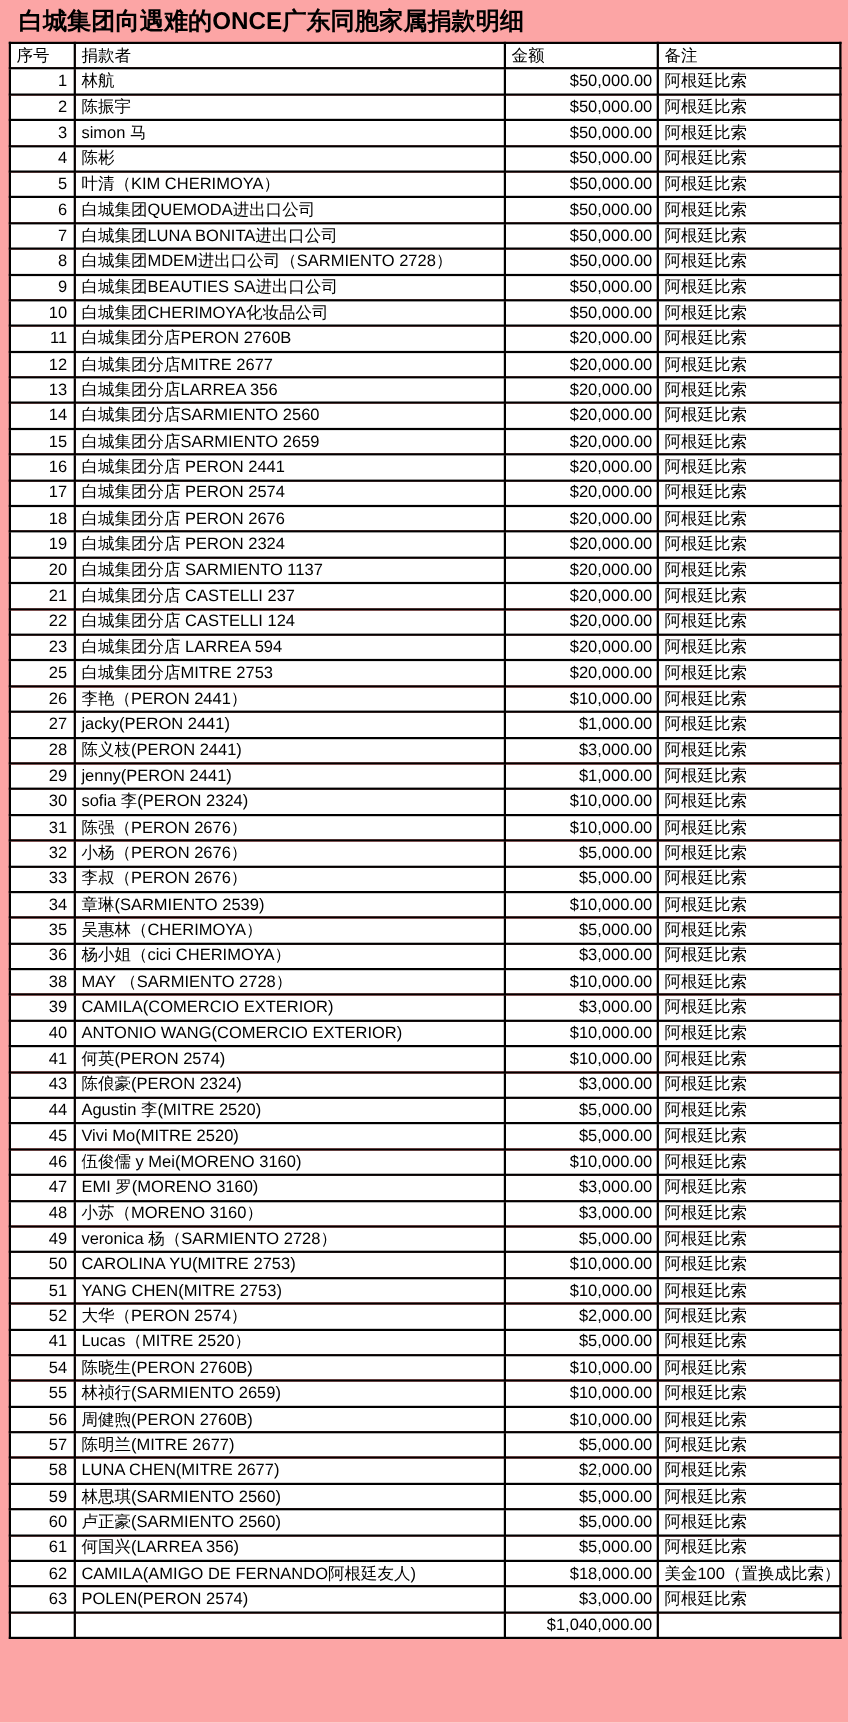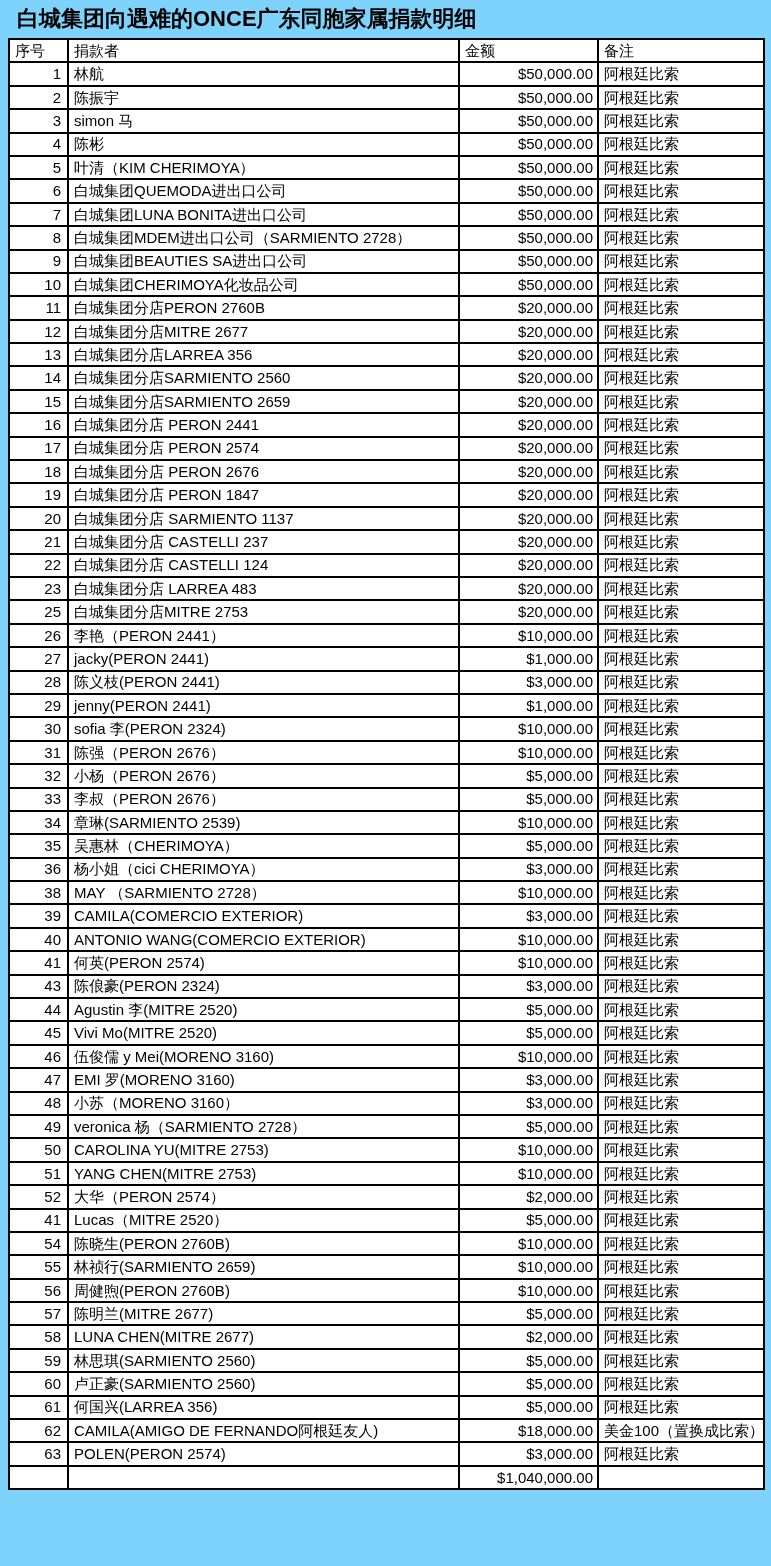--- a/index.html
+++ b/index.html
@@ -8,21 +8,21 @@
     background: #ffffff;
     width: 771px;
     height: 1566px;
     font-family: "Liberation Sans", "DejaVu Sans", sans-serif;
     color: #000;
     overflow: hidden;
   }
   .page {
     width: 771px;
     height: 1566px;
-    background: #7dd3fc;
+    background: #fca5a5;
     box-sizing: border-box;
   }
   .title {
     font-size: 22px;
     font-weight: bold;
     margin: 0;
     padding: 6px 0 0 17px;
     height: 32px;
     line-height: 26px;
     white-space: nowrap;
@@ -180,21 +180,21 @@
           <td>阿根廷比索</td>
         </tr>
         <tr>
           <td class="num">18</td>
           <td>白城集团分店 PERON 2676</td>
           <td class="amount">$20,000.00</td>
           <td>阿根廷比索</td>
         </tr>
         <tr>
           <td class="num">19</td>
-          <td>白城集团分店 PERON 1847</td>
+          <td>白城集团分店 PERON 2324</td>
           <td class="amount">$20,000.00</td>
           <td>阿根廷比索</td>
         </tr>
         <tr>
           <td class="num">20</td>
           <td>白城集团分店 SARMIENTO 1137</td>
           <td class="amount">$20,000.00</td>
           <td>阿根廷比索</td>
         </tr>
         <tr>
@@ -204,21 +204,21 @@
           <td>阿根廷比索</td>
         </tr>
         <tr>
           <td class="num">22</td>
           <td>白城集团分店 CASTELLI 124</td>
           <td class="amount">$20,000.00</td>
           <td>阿根廷比索</td>
         </tr>
         <tr>
           <td class="num">23</td>
-          <td>白城集团分店 LARREA 483</td>
+          <td>白城集团分店 LARREA 594</td>
           <td class="amount">$20,000.00</td>
           <td>阿根廷比索</td>
         </tr>
         <tr>
           <td class="num">25</td>
           <td>白城集团分店MITRE 2753</td>
           <td class="amount">$20,000.00</td>
           <td>阿根廷比索</td>
         </tr>
         <tr>

